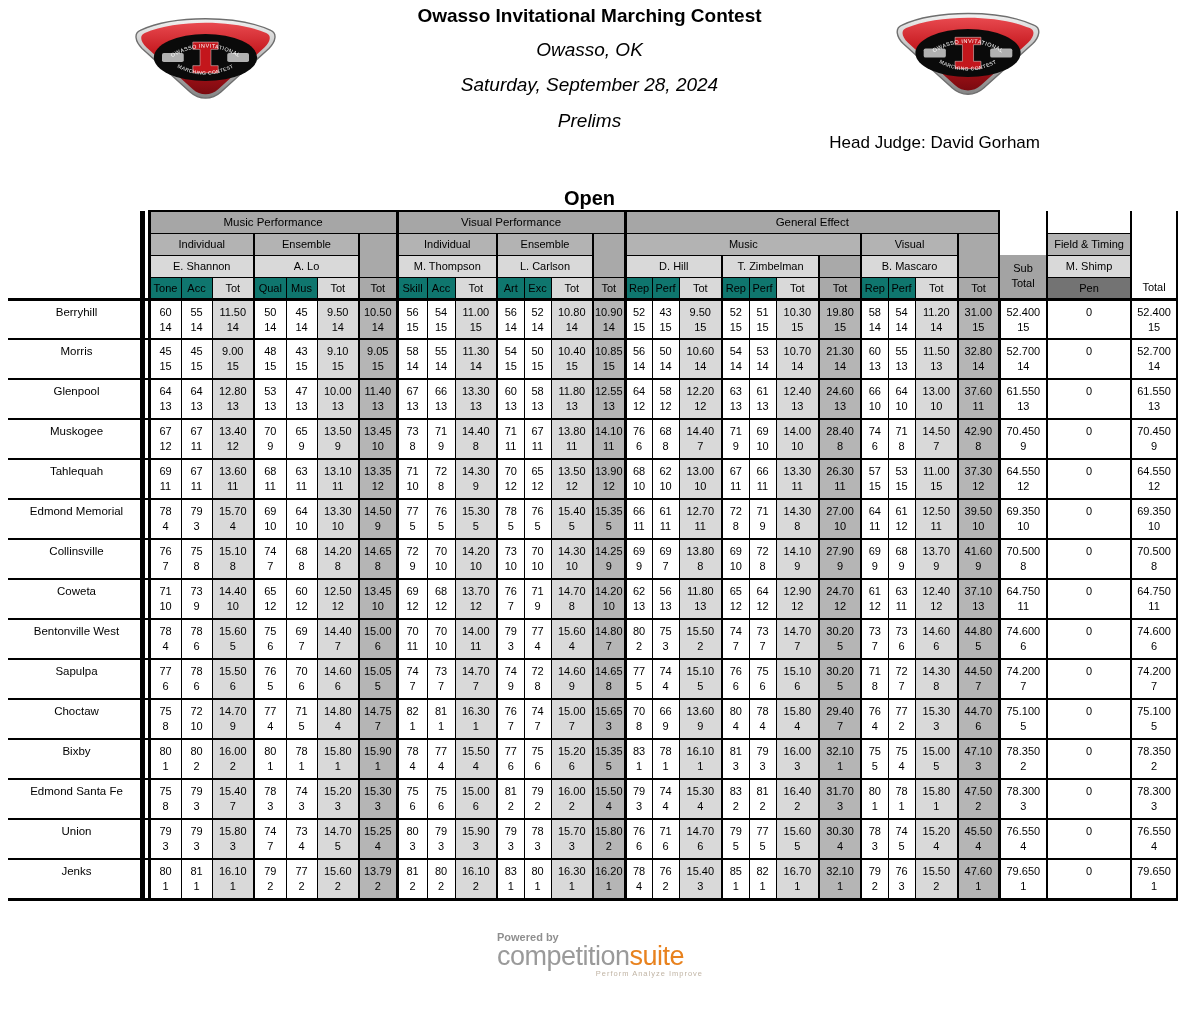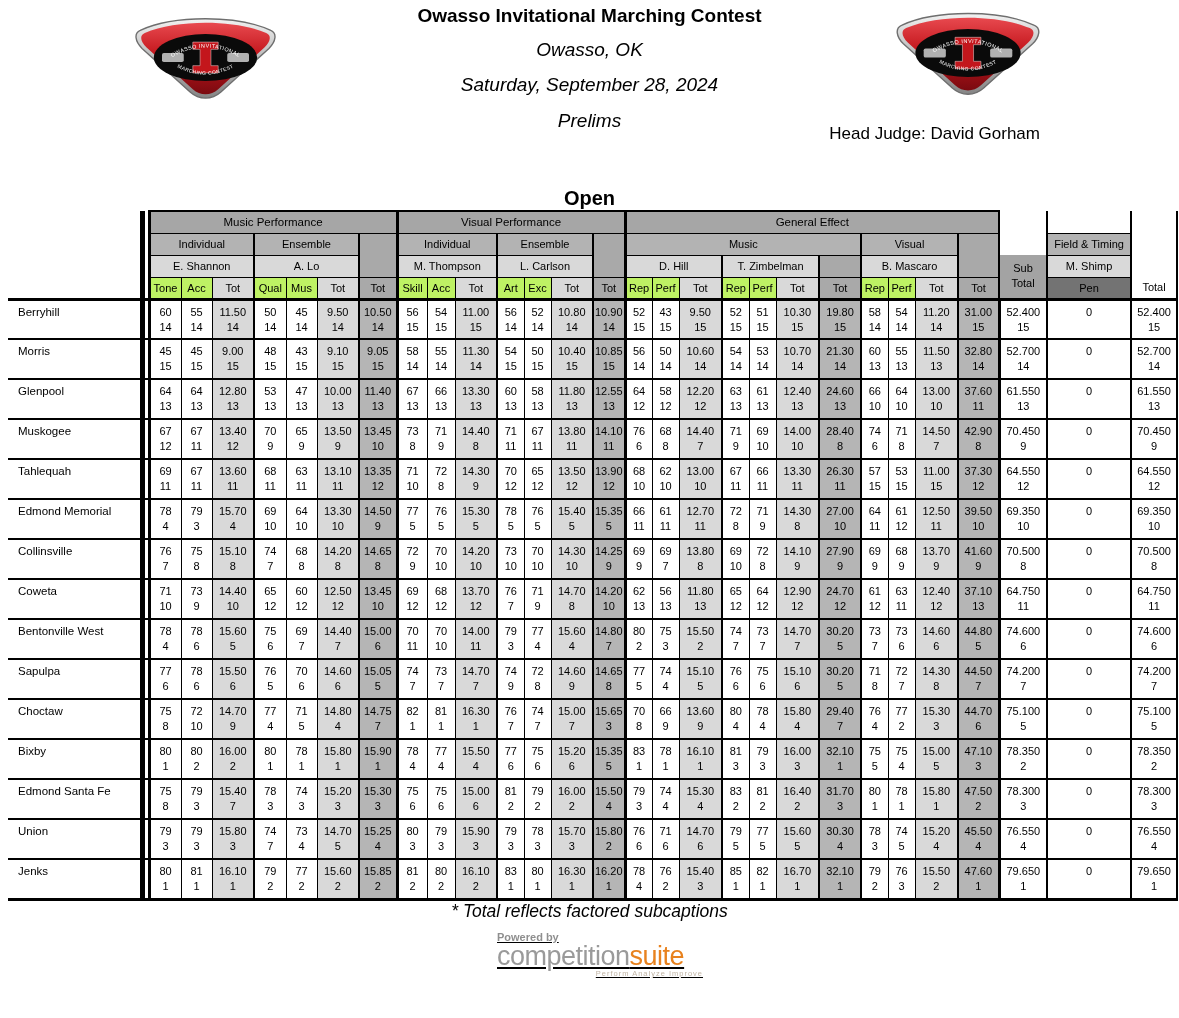--- a/index.html
+++ b/index.html
@@ -6,69 +6,69 @@
   html,body { margin:0; padding:0; background:#fff; }
   body { width:1179px; height:1018px; position:relative; font-family:"Liberation Sans", sans-serif; color:#000; }
   .page { position:absolute; inset:0; overflow:hidden; }
 
   
   .tline { position:absolute; left:0; width:100%; text-align:center; }
   .t1 { top:5px;  font-size:19px; font-weight:bold; }
   .t2 { top:39px; font-size:19px; font-style:italic; }
   .t3 { top:74px; font-size:19px; font-style:italic; }
   .t4 { top:110px; font-size:19px; font-style:italic; }
-  .head-judge { position:absolute; top:124px; right:139px; font-size:17px; }
+  .head-judge { position:absolute; top:133px; right:139px; font-size:17px; }
   .class-label { position:absolute; top:178px; left:0; width:100%; text-align:center; font-size:20px; font-weight:bold;margin-top:9px; }
   .logo { position:absolute; }
   .logo-left  { top:10px; left:133px; width:145px; height:95px; }
   .logo-right { top:5px;  left:893px; width:150px; height:96px; }
 
   
   .table-wrap { position:absolute; top:210px; left:8px; }
   table { border-collapse:collapse; table-layout:fixed; width:1169px; }
   th, td { padding:0; margin:0; font-weight:normal; text-align:center; overflow:hidden; }
 
   thead tr { height:22px; }
   thead th { border:1px solid #000; font-size:11px; }
   .sec   { background:#a6a6a6; font-size:11.5px; border-top:2px solid #000; }
   .grp   { background:#b3b3b3; }
   .judge { background:#d9d9d9; }
-  .cap   { background:#bef264; }
+  .cap   { background:#0f766e; }
   .cap.lt{ background:#d9d9d9; }
   .cap.dk{ background:#a9a9a9; }
   .spdk  { background:#a9a9a9; }
   .ftband{ background:#b3b3b3; border-left:2px solid #000; border-right:2px solid #000; }
   .shimp { border-left:2px solid #000; border-right:2px solid #000; }
   .name-head, .divider-head { border:none; background:#fff; }
   .divider-head { background:linear-gradient(to right,#fff 0 3px,#000 3px 8px,#fff 8px); }
   .sp-open { border:none; border-left:2px solid #000; border-right:2px solid #000; background:#fff; }
   .subhead { background:#a3a3a3; border:1px solid #000; border-top:none; border-left-width:2px; border-right-width:2px; line-height:15px; }
   .pen-cap  { background:#737373; border-left:2px solid #000; border-right:2px solid #000; }
   .total-cap{ background:#fff; border:1px solid #000; border-top:none; border-left-width:2px; border-right-width:2px; }
 
   .bl2 { border-left:2px solid #000 !important; }
   .bl3 { border-left:3px solid #000 !important;margin-top:40px; }
 
   tbody tr { height:40px; }
   tbody td { font-size:11px; vertical-align:top; }
-  td.name { border:none; border-top:2px solid #000; text-align:left; padding:5px 2px 0 10px; font-size:11.5px; white-space:nowrap; background:#fff;margin-top:12px; }
+  td.name { border:none; border-top:2px solid #000; text-align:center; padding:5px 2px 0 10px; font-size:11.5px; white-space:nowrap; background:#fff;margin-top:12px; }
   td.divider { border:none; border-top:2px solid #000; background:linear-gradient(to right,#fff 0 3px,#000 3px 8px,#fff 8px); }
   td.cell { border:1px solid #000; border-top-width:2px; padding-top:4px; background:#fff; }
   td.jtot { background:#d9d9d9; }
   td.stot { background:#b5b5b5; }
   td.sub   { border-left-width:3px; border-right-width:2px; }
   td.pen   { border-left-width:2px; border-right-width:2px; }
   td.total { border-left-width:2px; border-right-width:2px; }
   tbody tr:first-child td { border-top-width:3px; }
   tbody tr:last-child  td { border-bottom:3px solid #000; }
   .sc, .rk { line-height:15px; }
 
   
   .footnote { position:absolute; top:901px; left:0; width:100%; text-align:center; font-size:17.5px; font-style:italic; }
-  .powered { position:absolute; top:931px; left:497px; width:206px;text-decoration:underline; }
+  .powered { position:absolute; top:931px; left:497px; width:206px; }
   .powered-by { font-size:11px; font-weight:bold; color:#8f8f8f; }
   .brand { font-size:27px; letter-spacing:-0.5px; line-height:26px; }
   .brand-gray { color:#9a9a9a; }
   .brand-orange { color:#e8821e; }
   .brand-tagline { font-size:7.5px; color:#c0b4a4; text-align:right; margin-top:0px; letter-spacing:1px; }
 </style>
 </head>
 <body>
 
 <div class="page">
@@ -1864,21 +1864,21 @@
             </td>
             <td class="cell raw">
               <div class="sc">77</div>
               <div class="rk">2</div>
             </td>
             <td class="cell jtot">
               <div class="sc">15.60</div>
               <div class="rk">2</div>
             </td>
             <td class="cell stot bl2">
-              <div class="sc">15.85</div>
+              <div class="sc">13.79</div>
               <div class="rk">2</div>
             </td>
             <td class="cell raw bl3">
               <div class="sc">81</div>
               <div class="rk">2</div>
             </td>
             <td class="cell raw">
               <div class="sc">80</div>
               <div class="rk">2</div>
             </td>
@@ -1955,21 +1955,20 @@
             </td>
             <td class="cell total">
               <div class="sc">79.650</div>
               <div class="rk">1</div>
             </td>
           </tr>
         </tbody>
     </table>
   </div>
 
-  <div class="footnote">* Total reflects factored subcaptions</div>
 
   <div class="powered">
     <div class="powered-by">Powered by</div>
     <div class="brand"><span class="brand-gray">competition</span><span class="brand-orange">suite</span></div>
     <div class="brand-tagline">Perform  Analyze  Improve</div>
   </div>
 
 </div>
 
 </body></html>

